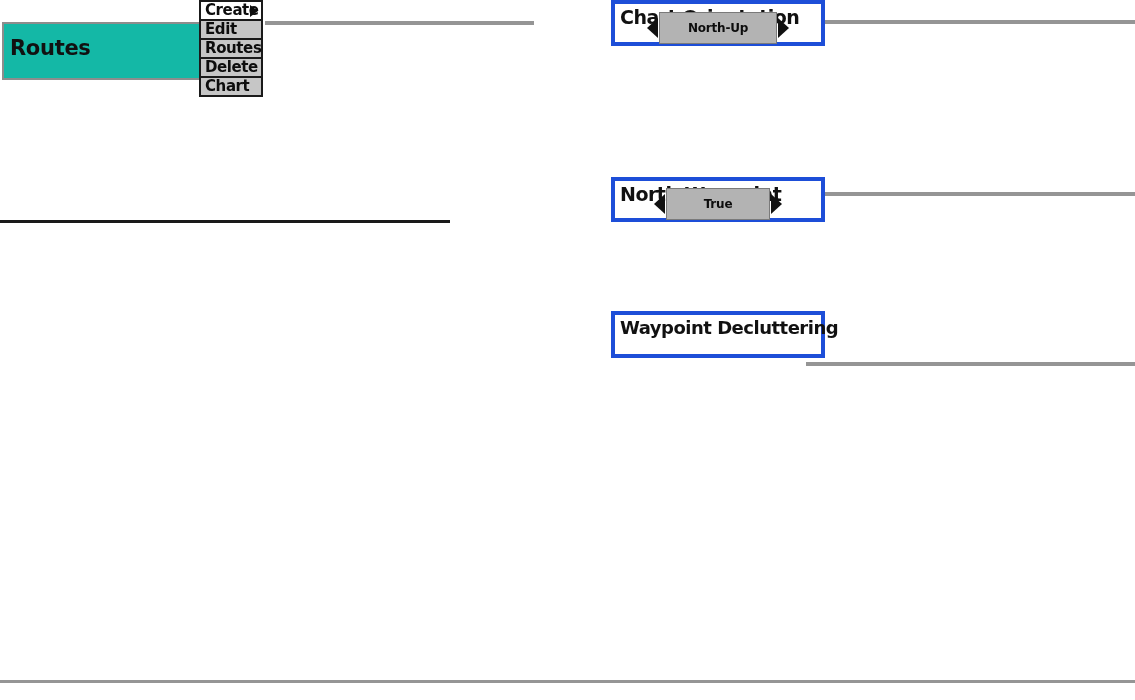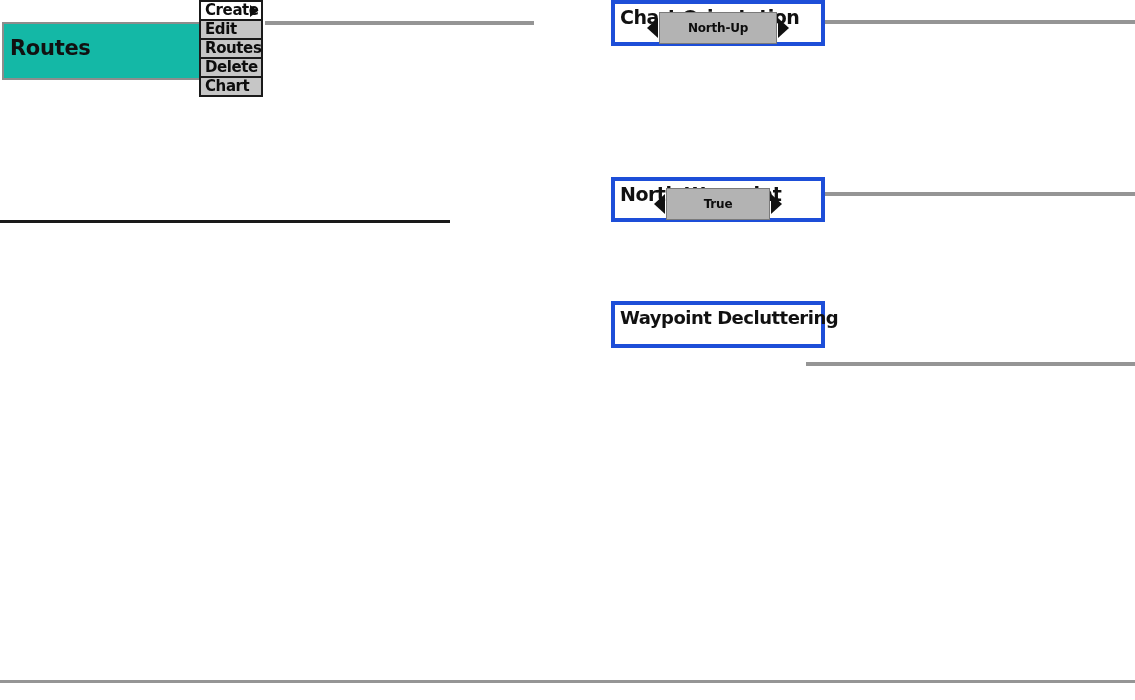--- a/index.html
+++ b/index.html
@@ -200,15 +200,15 @@
 
 <div class="setting-panel" style="left:589px; top:177px; width:214px; height:45px;">
   <span class="sp-title">North Waypoint</span>
   <div class="sp-control">
     <span class="arrow-left"></span>
     <span class="value-pill" style="width:104px;">True</span>
     <span class="arrow-right"></span>
   </div>
 </div>
 
-<div class="setting-panel" style="left:589px; top:301px; width:214px; height:47px;">
+<div class="setting-panel" style="left:589px; top:311px; width:214px; height:47px;">
   <span class="sp-title" style="font-size:18px;">Waypoint Decluttering</span>
 </div>
 
 </body></html>

